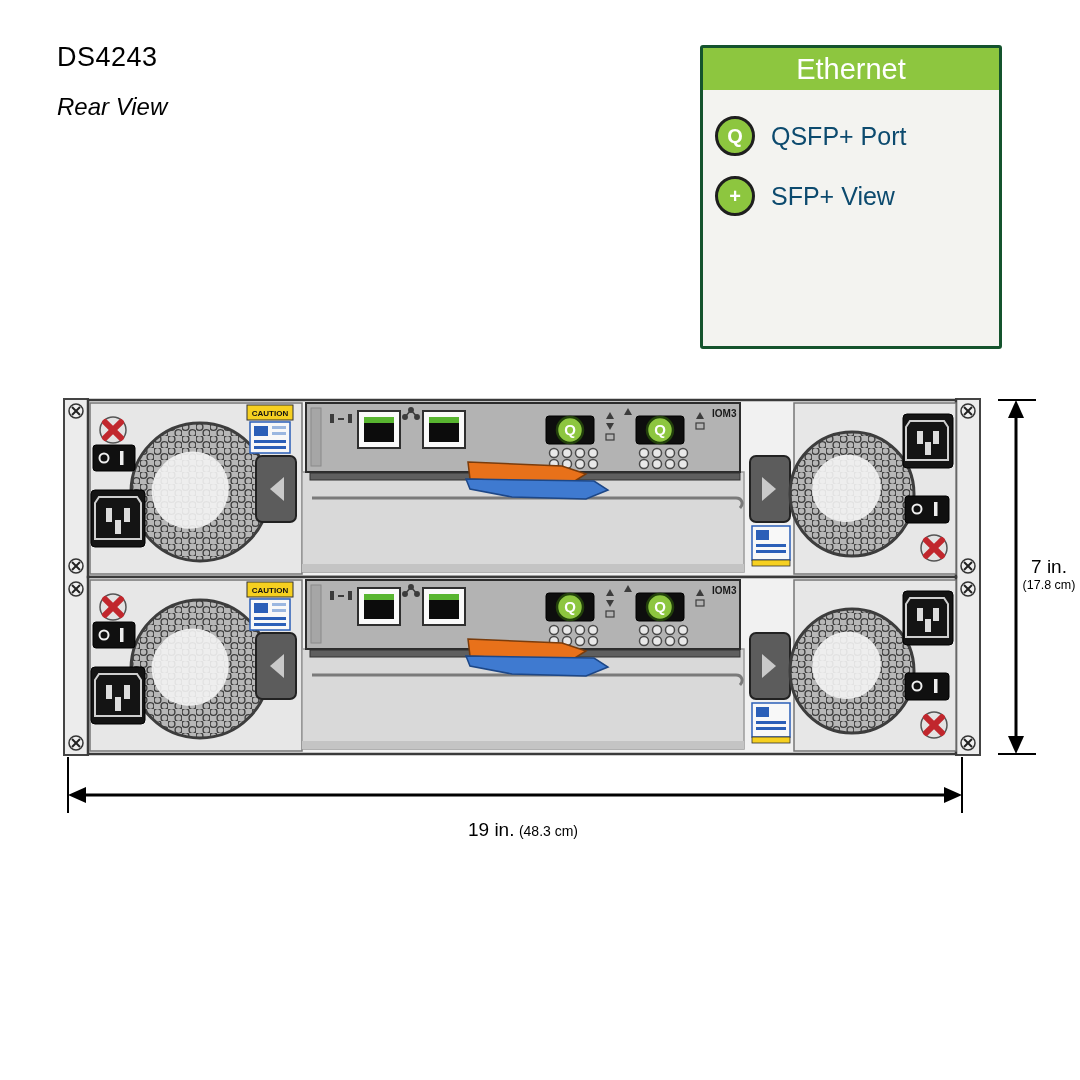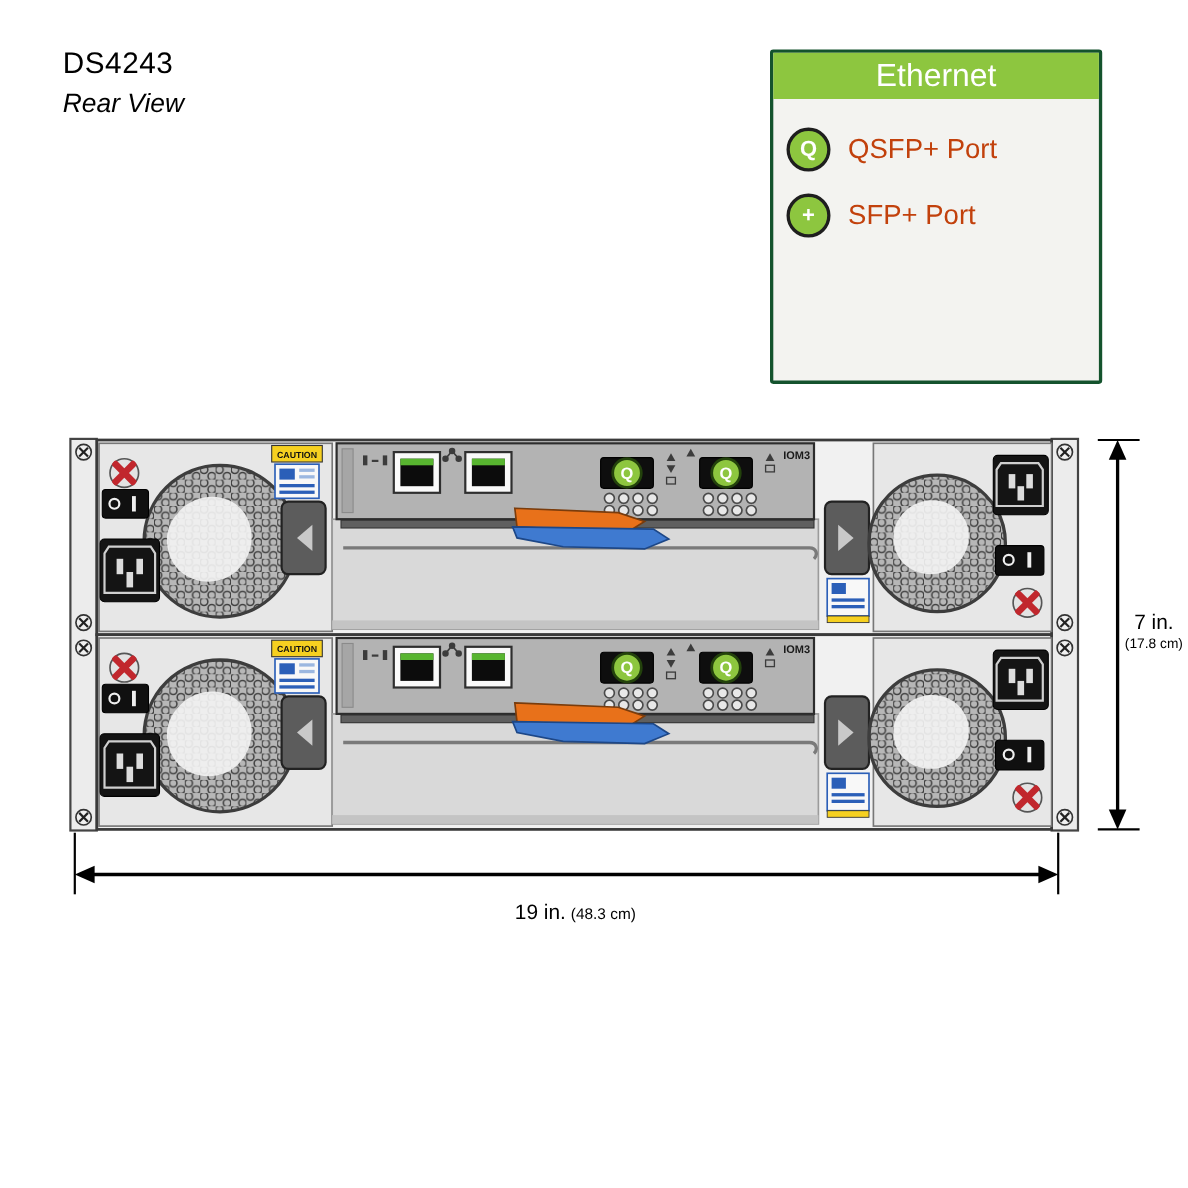--- a/index.html
+++ b/index.html
@@ -4,40 +4,40 @@
 <style>
   html,body { margin:0; padding:0; }
   body {
     width:1080px; height:1080px; background:#ffffff; position:relative;
     overflow:hidden; font-family:"Liberation Sans", sans-serif; color:#000;
   }
   #diagram { position:absolute; left:0; top:0; width:1080px; height:1080px; }
 
   .title-block { position:absolute; left:57px; top:42px; }
   .title-model { font-size:27px; font-weight:normal; letter-spacing:.5px; }
-  .title-view  { font-size:24px; font-style:italic; margin-top:8px; }
+  .title-view  { font-size:24px; font-style:italic; margin-top:20px; }
 
   .legend {
     position:absolute; left:700px; top:45px; width:302px; height:304px;
     border:3px solid #14532d; border-radius:3px; background:#f3f3f0;
     box-sizing:border-box;
   }
   .legend-header {
     height:42px; background:#8dc63f; color:#ffffff; font-size:29px;
     display:flex; align-items:center; justify-content:center;
   }
   .legend-items { padding:16px 0 0 12px; }
   .legend-item { display:flex; align-items:center; gap:16px; height:60px; }
   .legend-dot {
     width:34px; height:34px; border-radius:50%; background:#8dc63f;
     border:3px solid #1e1e1e; display:flex; align-items:center;
     justify-content:center; color:#fff; font-weight:bold; font-size:20px;
     flex:0 0 auto;
   }
-  .legend-label { font-size:25px; color:#c2410c; }
+  .legend-label { font-size:25px; color:#0c4a6e; }
 
   .dim-height { position:absolute; left:1018px; top:556px; width:62px; text-align:center; }
   .dim-height .dim-primary { font-size:19px; }
   .dim-height .dim-secondary { font-size:12.5px; }
 
   .dim-width {
     position:absolute; left:425px; top:819px; width:180px; text-align:center;
     background:#ffffff; padding:0 8px;
   }
   .dim-width .dim-primary { font-size:19px; }
@@ -417,21 +417,21 @@
     <div class="legend-item">
       <span class="legend-dot">
           <span>Q</span>
         </span>
       <span class="legend-label">QSFP+ Port</span>
     </div>
     <div class="legend-item">
       <span class="legend-dot">
           <span>+</span>
         </span>
-      <span class="legend-label">SFP+ Port</span>
+      <span class="legend-label">SFP+ View</span>
     </div>
   </div>
 </div>
 
 <div class="dim-height">
   <div class="dim-primary">7 in.</div>
   <div class="dim-secondary">(17.8 cm)</div>
 </div>
 <div class="dim-width">
   <span class="dim-primary">19 in.</span>

